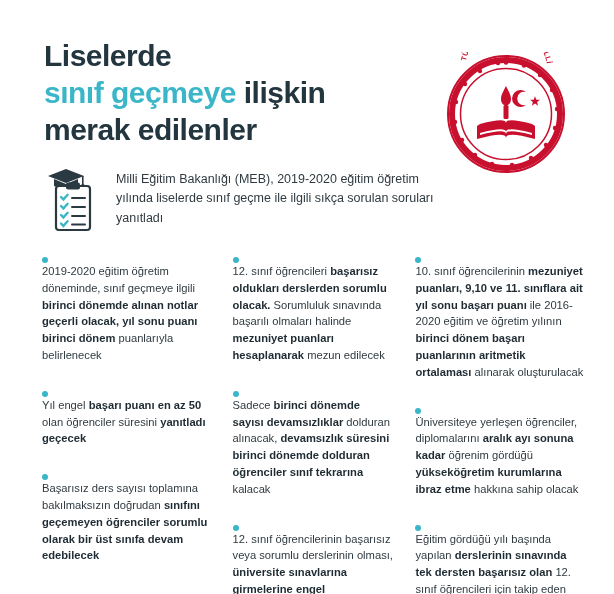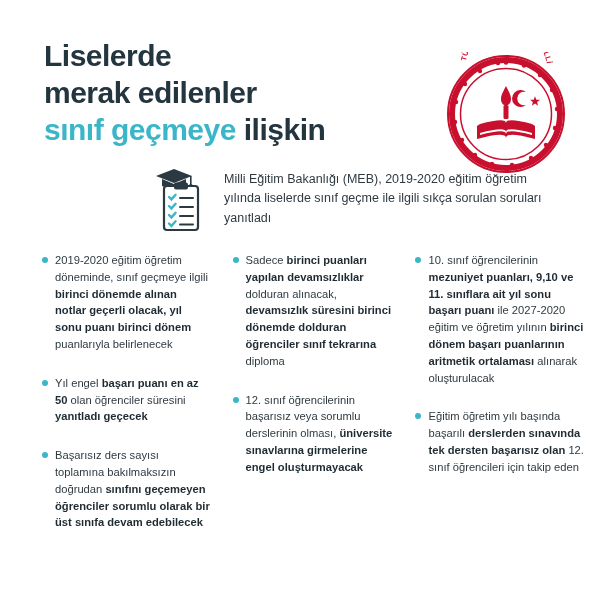--- a/index.html
+++ b/index.html
@@ -36,23 +36,22 @@
     right: 46px;
     top: 52px;
     width: 124px;
     height: 124px;
   }
 
   
   .intro {
     display: flex;
     align-items: flex-start;
-    padding: 6px 60px 0 44px;
+    padding: 6px 40px 0 44px;
     gap: 14px;
-    justify-content: flex-end;
   }
   .intro-icon {
     width: 58px;
     min-width: 58px;
     height: 66px;
     position: relative;
   }
   .intro-text {
     font-size: 12.5px;
     line-height: 1.55;
@@ -68,20 +67,21 @@
     gap: 22px;
   }
   .col { width: 178px; }
   .col.c2 { width: 170px; }
   .col.c3 { width: 178px; }
 
   .item {
     display: flex;
     align-items: flex-start;
     margin-bottom: 22px;
+    flex-direction: column;
   }
   .bullet {
     width: 6px;
     height: 6px;
     min-width: 6px;
     border-radius: 50%;
     background: #3bb6c9;
     margin-top: 5px;
     margin-right: 7px;
   }
@@ -90,22 +90,22 @@
     line-height: 1.5;
     color: #2f3a40;
   }
   .item-text b { font-weight: bold; color: #1f2b33; }
 </style>
 </head>
 <body>
 
 <div class="header">
   <div class="title-line">Liselerde</div>
+  <div class="title-line accent"><span>sınıf geçmeye</span><span class="dark"> ilişkin</span></div>
   <div class="title-line">merak edilenler</div>
-  <div class="title-line accent"><span>sınıf geçmeye</span><span class="dark"> ilişkin</span></div>
 
   <div class="seal">
     <svg viewBox="0 0 124 124" width="124" height="124" aria-hidden="true">
       <circle cx="62" cy="62" r="58" fill="#ffffff" stroke="#c8102e" stroke-width="2"></circle>
       <circle cx="62" cy="62" r="54" fill="none" stroke="#c8102e" stroke-width="6"></circle>
       <circle cx="62" cy="62" r="45.5" fill="none" stroke="#c8102e" stroke-width="1.5"></circle>
       <g fill="#c8102e">
 
         <g id="stars">
           <circle cx="62" cy="10.5" r="2.2"></circle>
@@ -190,30 +190,38 @@
         <div class="item-text"><span>Yıl engel </span><b>başarı puanı en az 50</b><span> olan öğrenciler süresini </span><b>yanıtladı geçecek</b></div>
       </div>
       <div class="item">
         <span class="bullet"></span>
         <div class="item-text"><span>Başarısız ders sayısı toplamına bakılmaksızın doğrudan </span><b>sınıfını geçemeyen öğrenciler sorumlu olarak bir üst sınıfa devam edebilecek</b></div>
       </div>
     </div>
   <div class="col c2">
       <div class="item">
         <span class="bullet"></span>
-        <div class="item-text"><span>Sadece </span><b>birinci puanları yapılan devamsızlıklar</b><span> dolduran alınacak, </span><b>devamsızlık süresini birinci dönemde dolduran öğrenciler sınıf tekrarına</b><span> diploma</span></div>
+        <div class="item-text"><span>12. sınıf öğrencileri </span><b>başarısız oldukları derslerden sorumlu olacak.</b><span> Sorumluluk sınavında başarılı olmaları halinde </span><b>mezuniyet puanları hesaplanarak</b><span> mezun edilecek</span></div>
+      </div>
+      <div class="item">
+        <span class="bullet"></span>
+        <div class="item-text"><span>Sadece </span><b>birinci dönemde sayısı devamsızlıklar</b><span> dolduran alınacak, </span><b>devamsızlık süresini birinci dönemde dolduran öğrenciler sınıf tekrarına</b><span> kalacak</span></div>
       </div>
       <div class="item">
         <span class="bullet"></span>
         <div class="item-text"><span>12. sınıf öğrencilerinin başarısız veya sorumlu derslerinin olması, </span><b>üniversite sınavlarına girmelerine engel oluşturmayacak</b></div>
       </div>
     </div>
   <div class="col c3">
       <div class="item">
         <span class="bullet"></span>
-        <div class="item-text"><span>10. sınıf öğrencilerinin </span><b>mezuniyet puanları, 9,10 ve 11. sınıflara ait yıl sonu başarı puanı</b><span> ile 2027-2020 eğitim ve öğretim yılının </span><b>birinci dönem başarı puanlarının aritmetik ortalaması</b><span> alınarak oluşturulacak</span></div>
-      </div>
-      <div class="item">
-        <span class="bullet"></span>
-        <div class="item-text"><span>Eğitim öğretim yılı başında başarılı </span><b>derslerden sınavında tek dersten başarısız olan</b><span> 12. sınıf öğrencileri için takip eden </span></div>
+        <div class="item-text"><span>10. sınıf öğrencilerinin </span><b>mezuniyet puanları, 9,10 ve 11. sınıflara ait yıl sonu başarı puanı</b><span> ile 2016-2020 eğitim ve öğretim yılının </span><b>birinci dönem başarı puanlarının aritmetik ortalaması</b><span> alınarak oluşturulacak</span></div>
+      </div>
+      <div class="item">
+        <span class="bullet"></span>
+        <div class="item-text"><span>Üniversiteye yerleşen öğrenciler, diplomalarını </span><b>aralık ayı sonuna kadar</b><span> öğrenim gördüğü </span><b>yükseköğretim kurumlarına ibraz etme</b><span> hakkına sahip olacak</span></div>
+      </div>
+      <div class="item">
+        <span class="bullet"></span>
+        <div class="item-text"><span>Eğitim gördüğü yılı başında yapılan </span><b>derslerinin sınavında tek dersten başarısız olan</b><span> 12. sınıf öğrencileri için takip eden </span></div>
       </div>
     </div>
 </div>
 
 </body></html>

